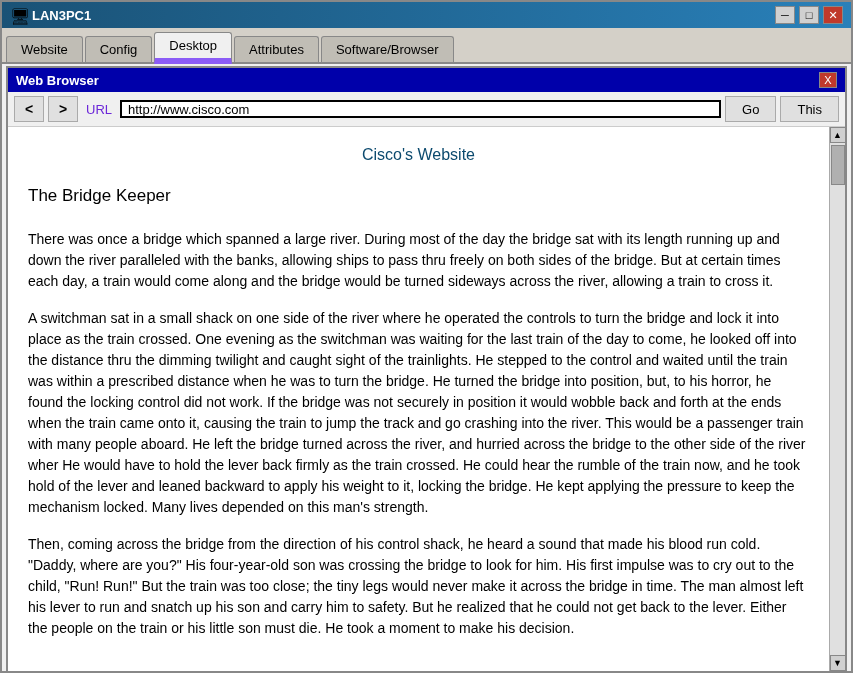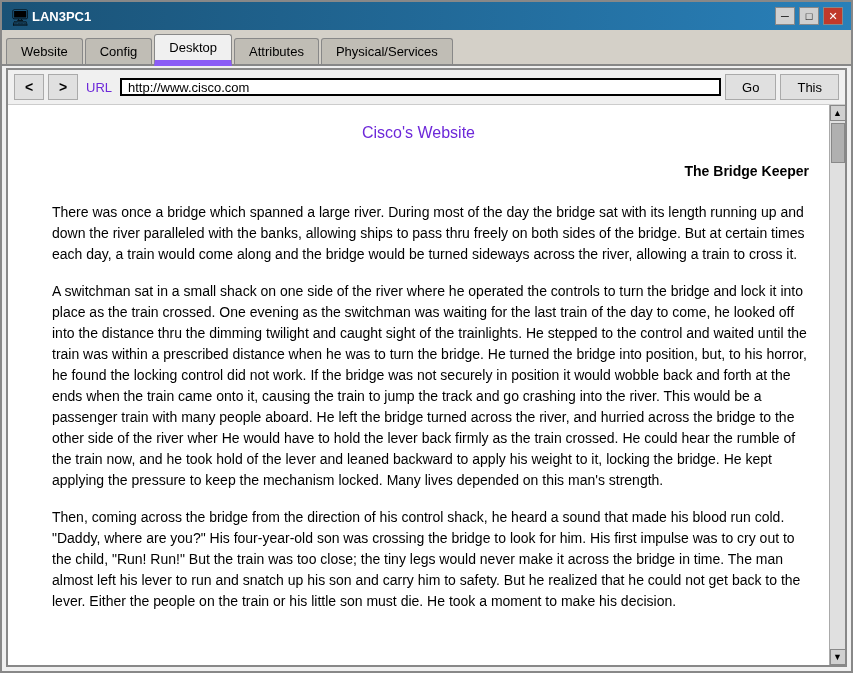--- a/index.html
+++ b/index.html
@@ -198,36 +198,35 @@
     .scrollbar-thumb {
       width: 14px;
       height: 40px;
       background: #b0b0b0;
       border: 1px solid #888;
       margin-top: 2px;
       cursor: pointer;
     }
 
     .page-title-link {
-      color: #6d28d9;
+      color: #0c4a6e;
       text-align: center;
       font-size: 16px;
       margin-bottom: 16px;
       display: block;
     }
     .article-title {
-      font-size: 14px;
-      font-weight: bold;
-      text-align: right;
+      font-size: 17px;
+      font-weight: normal;
+      text-align: left;
       margin-bottom: 20px;
     }
     .article-para {
       margin-bottom: 16px;
       text-align: left;
-      margin-left: 24px;
     }
   </style>
 </head>
 <body>
 
 <div class="window">
 
   <div class="title-bar">
     <div class="title-bar-left">
       <span class="title-bar-icon">🖥</span>
@@ -247,26 +246,30 @@
     <div class="tab">
       <span>Config</span>
     </div>
     <div class="tab active">
       <span>Desktop</span>
     </div>
     <div class="tab">
       <span>Attributes</span>
     </div>
     <div class="tab">
-      <span>Physical/Services</span>
+      <span>Software/Browser</span>
     </div>
   </div>
 
   <div class="browser-panel">
 
+    <div class="browser-title-bar">
+      <span>Web Browser</span>
+      <button class="browser-close-btn">X</button>
+    </div>
 
     <div class="browser-nav-bar">
       <button class="nav-btn">&lt;</button>
       <button class="nav-btn">&gt;</button>
       <span class="url-label">URL</span>
       <input class="url-input" type="text" value="http://www.cisco.com" style="">
       <button class="go-btn">Go</button>
       <button class="stop-btn">This</button>
     </div>
 

